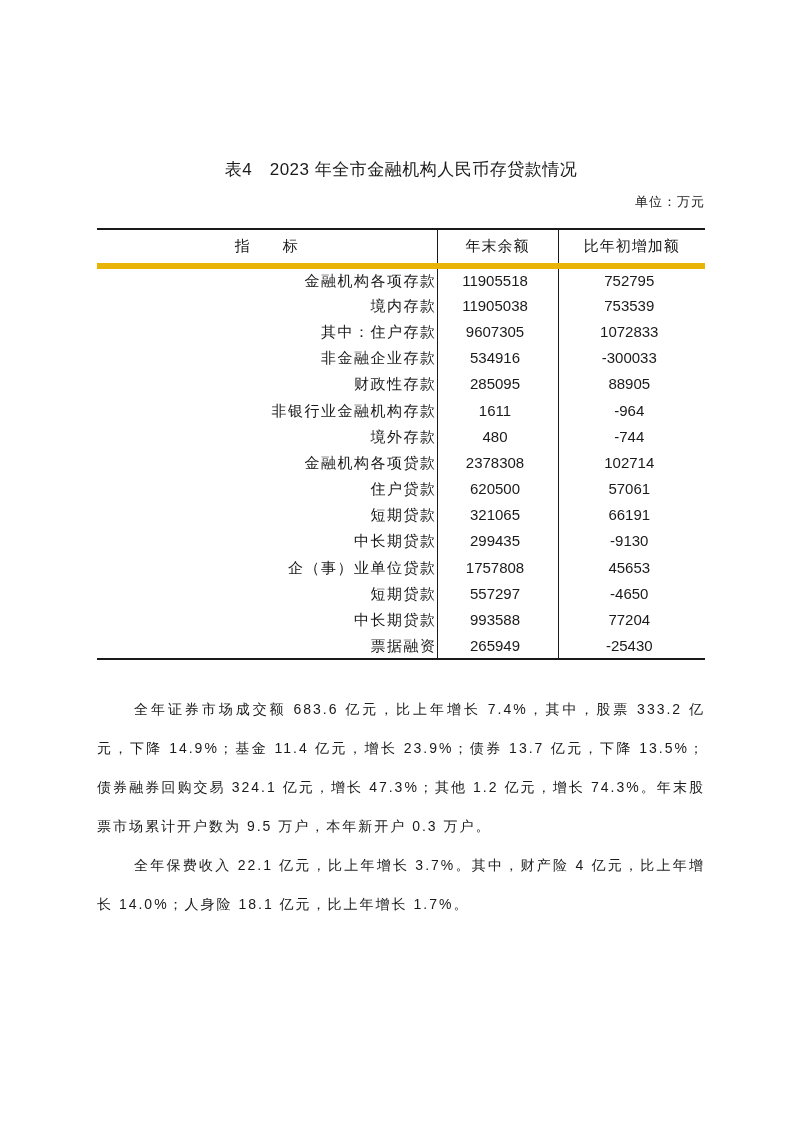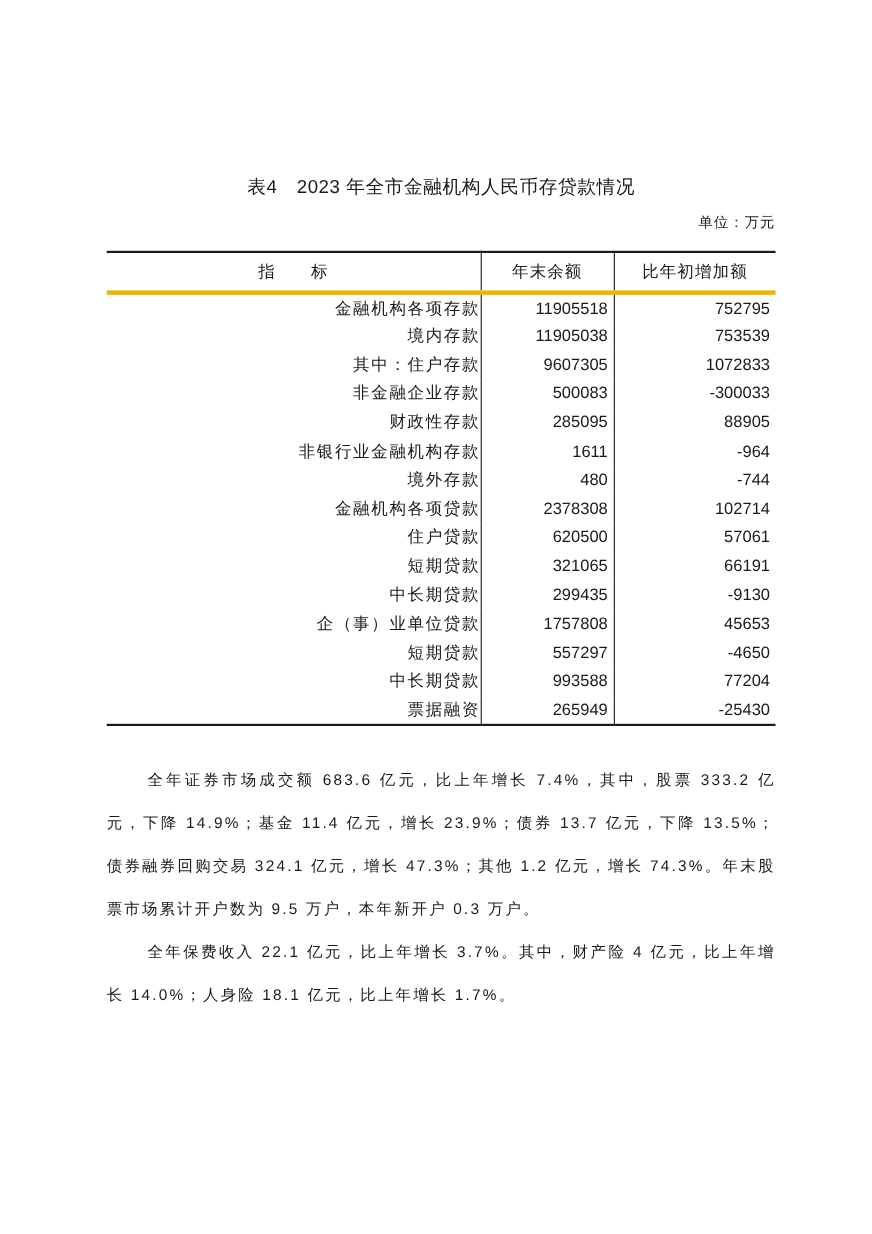--- a/index.html
+++ b/index.html
@@ -39,33 +39,33 @@
     font-size:15px;
   }
   .stat-table col.c1 { width:340px; }
   .stat-table col.c2 { width:121px; }
   .stat-table col.c3 { width:147px; }
   .stat-table th {
     font-weight:normal;
     height:37px;
     text-align:center;
     vertical-align:middle;
-    border-bottom:4px solid #eab308;
+    border-bottom:6px solid #eab308;
     letter-spacing:1px;
   }
   .stat-table td {
     height:26.2px;
     vertical-align:middle;
     line-height:1;
     text-align:right;
   }
   .stat-table .vline { border-right:1px solid #1a1a1a; }
   .stat-table td.c-label { letter-spacing:1.5px; }
   .stat-table td.c-num {
-    text-align:right;
+    text-align:center;
     padding-right:5px;
     letter-spacing:0;
   }
   .ind-0 { padding-left:30px; }
   .ind-1 { padding-left:48px; }
   .ind-2 { padding-left:96px; }
   .ind-3 { padding-left:58px; }
   .ind-4 { padding-left:73px; }
   .body-text { margin-top:30px; width:608px; }
   .body-para {
@@ -109,21 +109,21 @@
         <td class="c-num vline">11905038</td>
         <td class="c-num">753539</td>
       </tr>
       <tr>
         <td class="c-label vline ind-1">其中：住户存款</td>
         <td class="c-num vline">9607305</td>
         <td class="c-num">1072833</td>
       </tr>
       <tr>
         <td class="c-label vline ind-2">非金融企业存款</td>
-        <td class="c-num vline">500083</td>
+        <td class="c-num vline">534916</td>
         <td class="c-num">-300033</td>
       </tr>
       <tr>
         <td class="c-label vline ind-2">财政性存款</td>
         <td class="c-num vline">285095</td>
         <td class="c-num">88905</td>
       </tr>
       <tr>
         <td class="c-label vline ind-2">非银行业金融机构存款</td>
         <td class="c-num vline">1611</td>

